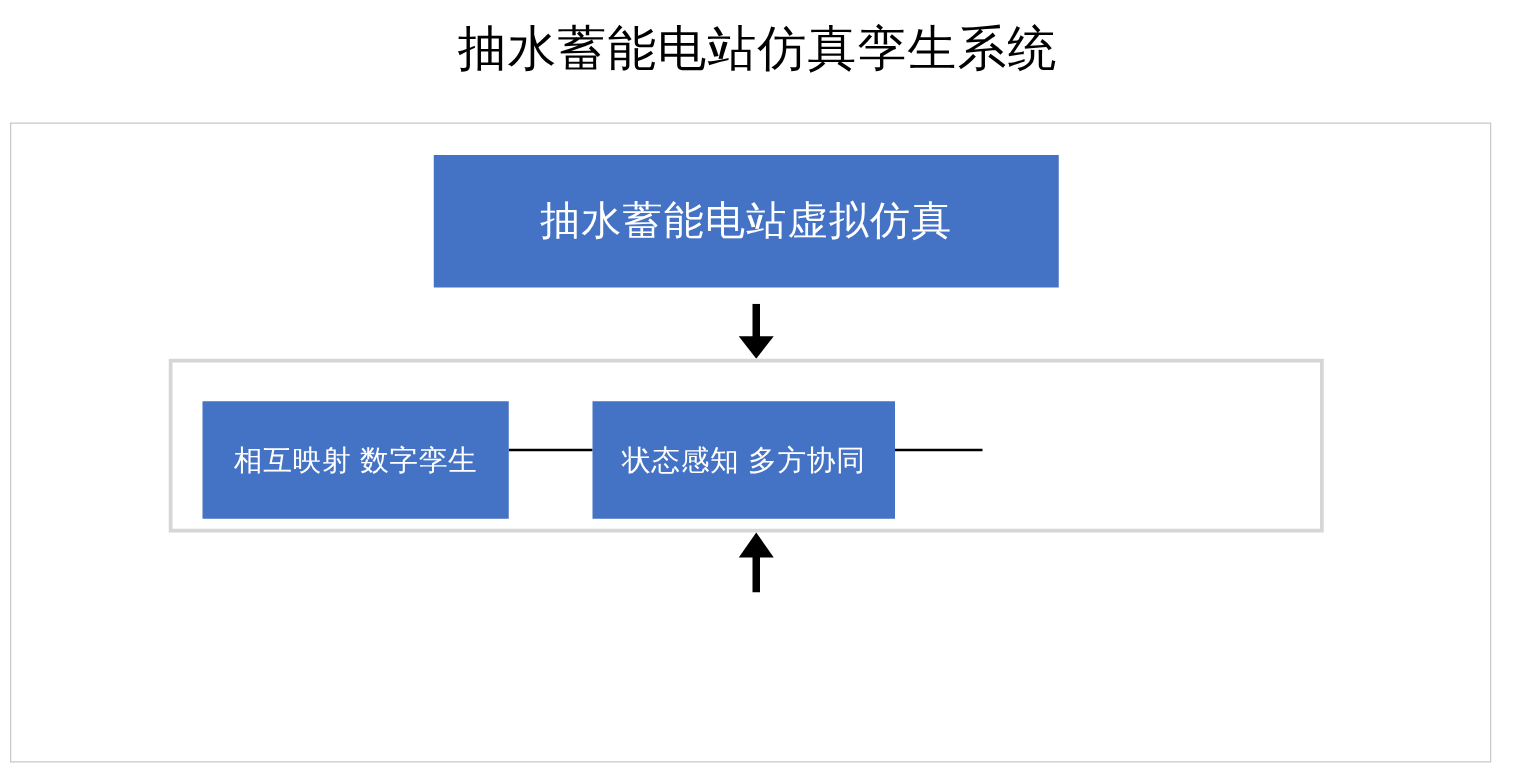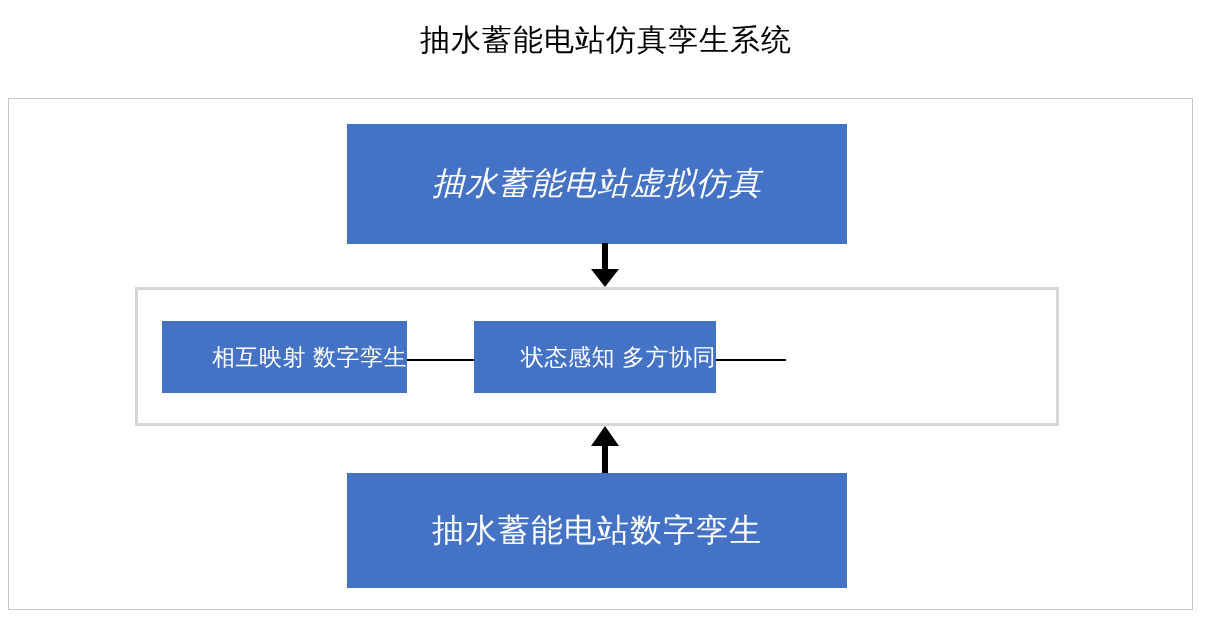--- a/index.html
+++ b/index.html
@@ -21,21 +21,21 @@
     background: #ffffff;
   }
 
   
   #page-title {
     position: absolute;
     left: 0;
     top: 18px;
     width: 1212px;
     text-align: center;
-    font-size: 30px;
+    font-size: 39px;
     line-height: 44px;
     color: #000000;
     letter-spacing: 1px;
     white-space: nowrap;
   }
 
   
   #outer-frame {
     position: absolute;
     left: 8px;
@@ -57,24 +57,23 @@
     justify-content: center;
     box-sizing: border-box;
     text-align: center;
     white-space: nowrap;
   }
 
   #box-top {
     left: 347px;
     top: 124px;
     width: 500px;
-    height: 120px;
+    height: 106px;
     font-size: 32px;
     letter-spacing: 1px;
-    font-style: italic;
   }
 
   #box-bottom {
     left: 347px;
     top: 473px;
     width: 500px;
     height: 115px;
     font-size: 32px;
     letter-spacing: 1px;
   }
@@ -87,23 +86,22 @@
     width: 924px;
     height: 139px;
     border: 3px solid #d6d6d6;
     box-sizing: border-box;
     background: #ffffff;
   }
 
   .mid-box {
     font-size: 23px;
     letter-spacing: 0.5px;
-    height: 72px;
+    height: 94px;
     top: 321px;
-    justify-content: flex-end;
   }
   #box-mid-left   { left: 162px;  width: 245px; }
   #box-mid-center { left: 474px;  width: 242px; }
   #box-mid-right  { left: 786px;  width: 244px; }
 
   
   .connector-h {
     position: absolute;
     height: 2px;
     background: #000000;
@@ -155,17 +153,14 @@
   </div>
 
 
   <div class="arrow-v" id="arrow-up">
     <svg width="34" height="49" viewBox="0 0 34 49" xmlns="http://www.w3.org/2000/svg">
       <rect x="14" y="20" width="6" height="29" fill="#000000"></rect>
       <polygon points="17,1 3,21 31,21" fill="#000000"></polygon>
     </svg>
   </div>
 
-  <div class="blue-box" id="box-bottom">
-    <span>抽水蓄能电站数字孪生</span>
-  </div>
 
 </div>
 
 </body></html>

